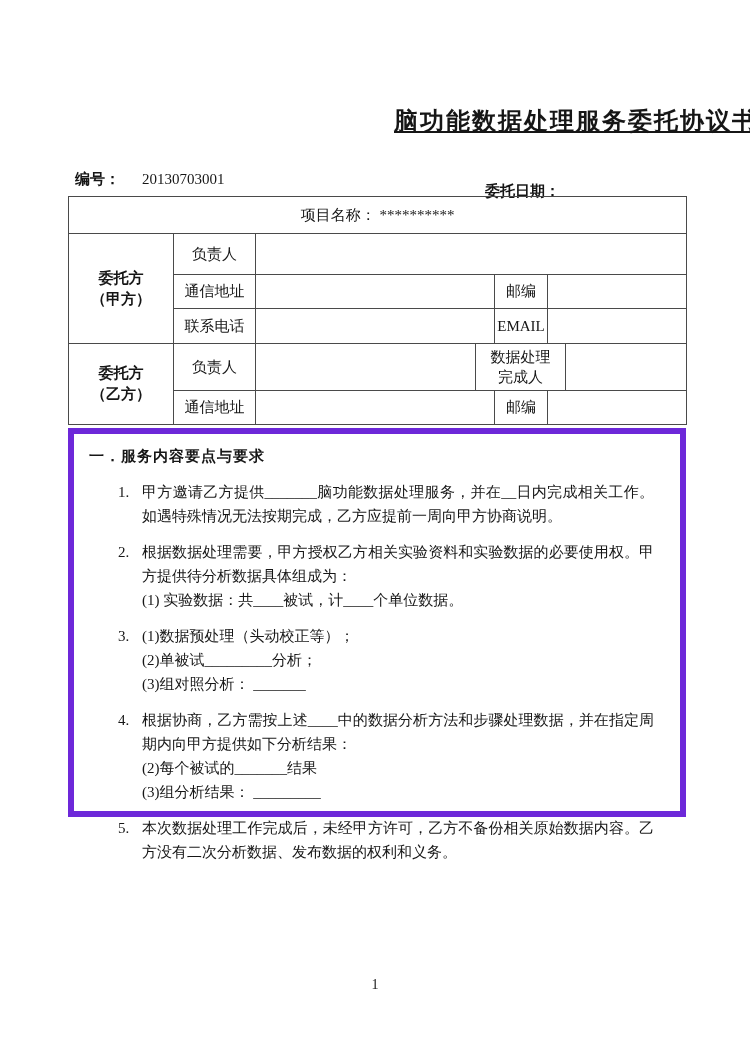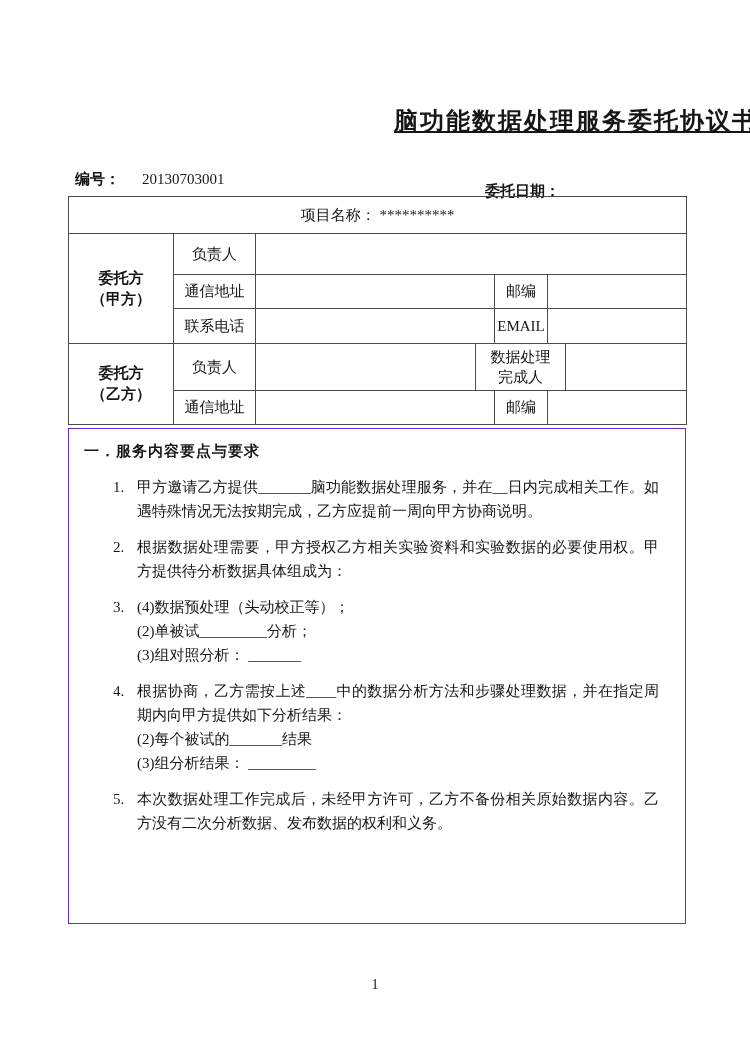--- a/index.html
+++ b/index.html
@@ -32,22 +32,22 @@
   tr.r1{height:37px;}
   tr.r2{height:41px;}
   tr.r3{height:34px;}
   tr.r4{height:35px;margin-left:39px;}
   tr.r5{height:47px;}
   tr.r6{height:34px;}
   .party{font-weight:bold;line-height:21px;}
   .two-line{line-height:20px;}
 
   .content-box{
-    position:absolute;top:428px;left:68px;width:618px;height:496px;
-    border:1px solid #6d28d9;box-sizing:border-box;font-size:15px;
+    position:absolute;top:428px;left:68px;width:618px;height:389px;
+    border:6px solid #6d28d9;box-sizing:border-box;font-size:15px;
   }
   .sec-heading{margin:13px 0 0 15px;font-weight:bold;font-size:15px;letter-spacing:1px;}
   .terms{margin-top:14px;}
   .item{display:flex;margin:0 26px 12px 44px;line-height:24px;}
   .item .num{flex:0 0 24px;width:24px;}
   .item .body{flex:1;text-align:justify;}
   .item .ln{line-height:24px;}
 
   .footer{position:absolute;top:977px;left:0;width:100%;text-align:center;font-size:14px;}
 </style>
@@ -130,27 +130,28 @@
         <span class="num">1.</span>
         <div class="body">
           <div class="ln">甲方邀请乙方提供_______脑功能数据处理服务，并在__日内完成相关工作。如遇特殊情况无法按期完成，乙方应提前一周向甲方协商说明。</div>
         </div>
       </div>
 
       <div class="item">
         <span class="num">2.</span>
         <div class="body">
           <div class="ln">根据数据处理需要，甲方授权乙方相关实验资料和实验数据的必要使用权。甲方提供待分析数据具体组成为：</div>
+          <div class="ln">(1) 实验数据：共____被试，计____个单位数据。</div>
         </div>
       </div>
 
       <div class="item">
         <span class="num">3.</span>
         <div class="body">
-          <div class="ln">(4)数据预处理（头动校正等）；</div>
+          <div class="ln">(1)数据预处理（头动校正等）；</div>
           <div class="ln">(2)单被试_________分析；</div>
           <div class="ln">(3)组对照分析： _______</div>
         </div>
       </div>
 
       <div class="item">
         <span class="num">4.</span>
         <div class="body">
           <div class="ln">根据协商，乙方需按上述____中的数据分析方法和步骤处理数据，并在指定周期内向甲方提供如下分析结果：</div>
           <div class="ln">(2)每个被试的_______结果</div>

